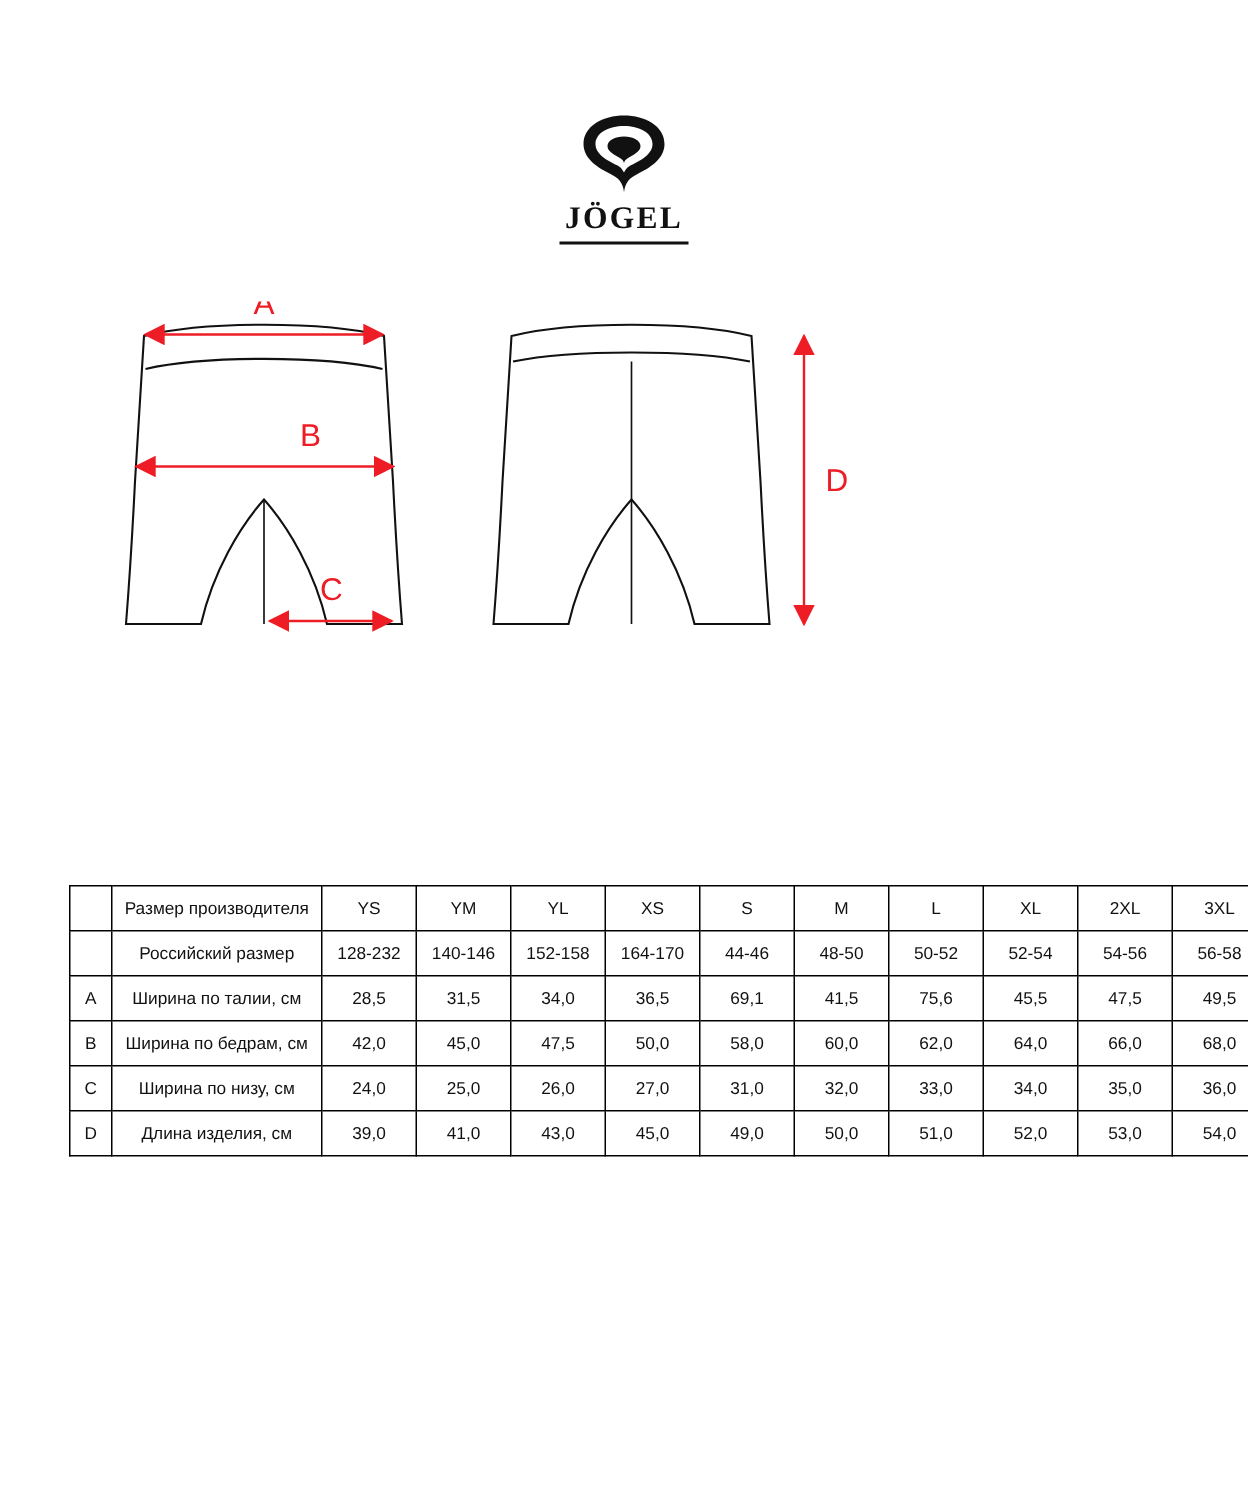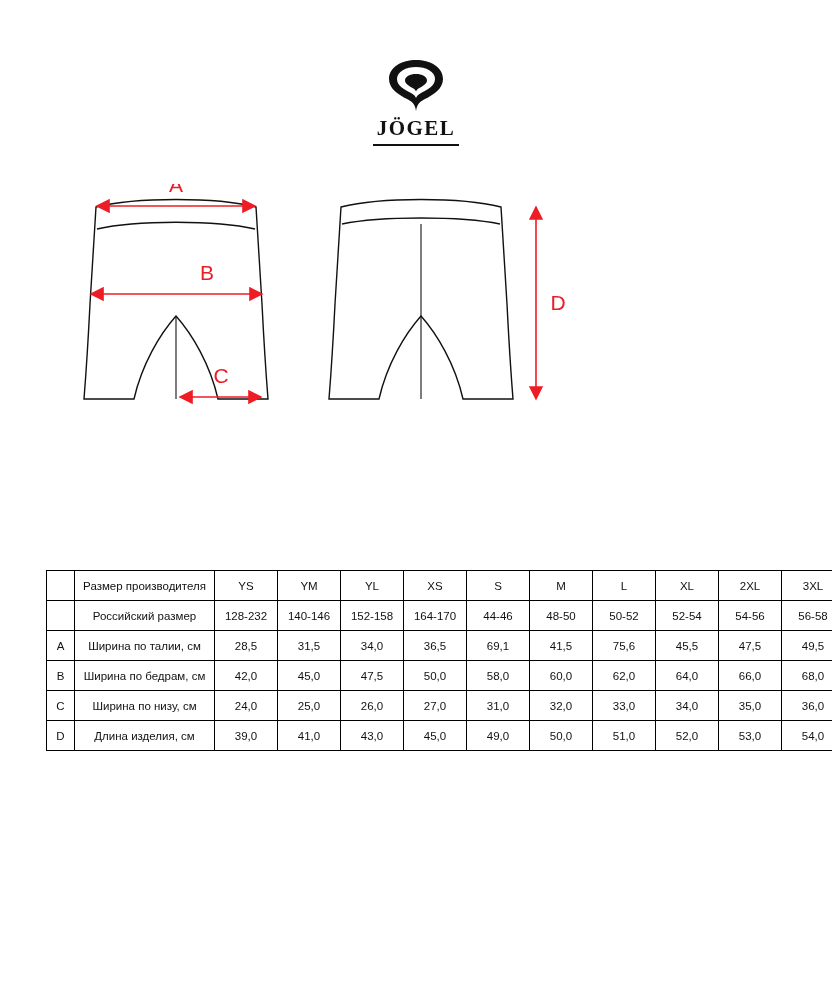--- a/index.html
+++ b/index.html
@@ -15,21 +15,21 @@
     position: relative;
     overflow: hidden;
   }
 
   
   .header {
     display: flex;
     align-items: center;
     justify-content: center;
     gap: 16px;
-    padding-top: 58px;
+    padding-top: 75px;
     text-align: center;
   }
   .logo {
     width: 96px;
     display: flex;
     flex-direction: column;
     align-items: center;
   }
   .logo svg { display: block; }
   .logo-word {
@@ -59,21 +59,21 @@
     width: 832px;
     height: 330px;
     margin-top: 38px;
   }
   .diagram svg { display: block; margin: 0 auto; }
 
   
   .table-wrap {
     position: absolute;
     left: 46px;
-    top: 570px;
+    top: 590px;
     width: 740px;
   }
   table.size-table {
     border-collapse: collapse;
     width: 740px;
     table-layout: fixed;
   }
   table.size-table td, table.size-table th {
     border: 1px solid #000000;
     font-size: 11.5px;

